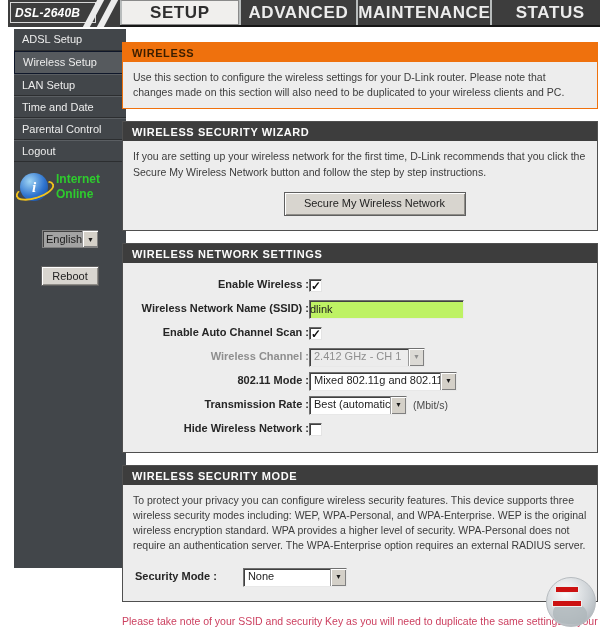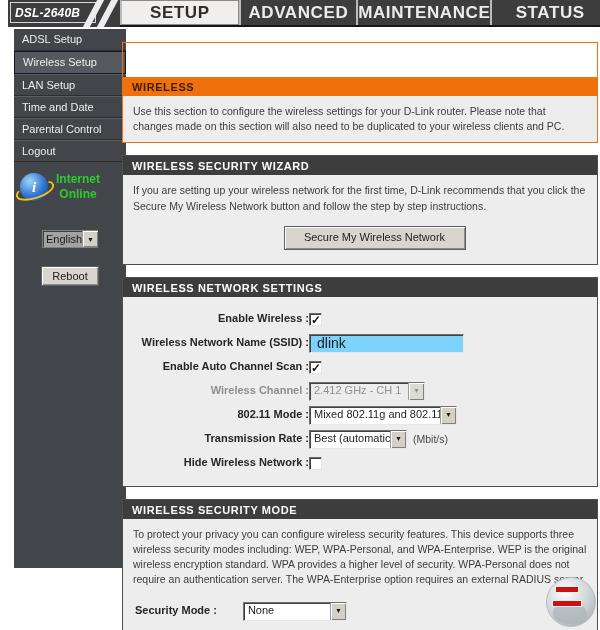--- a/index.html
+++ b/index.html
@@ -67,21 +67,21 @@
     display:flex; align-items:center; justify-content:center;
     color:#ffffff; font-family:"Liberation Serif", serif; font-style:italic;
     font-weight:bold; font-size:15px;
   }
   .globe::after {
     content:""; position:absolute; left:-5px; top:9px; width:36px; height:13px;
     border:2px solid #f2c21c; border-top-color:transparent; border-radius:50%;
     transform:rotate(-18deg);
   }
   .status-text {
-    margin-left:8px; color:#2ecb2e; font-weight:bold; font-size:12px; line-height:1.25;text-align:center;
+    margin-left:8px; color:#2ecb2e; font-weight:bold; font-size:12px; line-height:1.25;
   }
   .lang-row { text-align:center; margin-top:22px; }
   .mini-select {
     display:inline-flex; width:56px; height:18px; background:#a3a3a3;
     border:1px solid #808080; box-shadow:inset 1px 1px 0 #404040;
     align-items:center; cursor:pointer;
   }
   .mini-select .val { flex:1; color:#1a1a1a; font-size:11px; padding-left:3px; text-align:left; }
   .reboot-row { text-align:center; margin-top:18px; }
 
@@ -115,42 +115,42 @@
     border-top:1px solid #6a6a6a; border-left:1px solid #6a6a6a;
     border-bottom:1px solid #e4e4e4; border-right:1px solid #e4e4e4;
     box-shadow:inset 1px 1px 0 #3f3f3f;
     position:relative; cursor:pointer; vertical-align:middle;
   }
   .checkbox.checked::after {
     content:"\2713"; position:absolute; left:1px; top:-2px;
     font-size:12px; font-weight:bold; color:#111111;
   }
   .text-input {
-    width:155px; height:19px; background:#7dd3fc; font-size:14px; color:#1d1d1d;
+    width:155px; height:19px; background:#bef264; font-size:11px; color:#1d1d1d;
     border-top:1px solid #707070; border-left:1px solid #707070;
     border-bottom:1px solid #e8e8e8; border-right:1px solid #e8e8e8;
     box-shadow:inset 1px 1px 0 #404040;
-    padding:1px 7px; font-family:"Liberation Sans",sans-serif;
+    padding:1px 0; font-family:"Liberation Sans",sans-serif;
   }
 
   
   .main {
     position:absolute; left:122px; top:29px; width:476px;
   }
   .section { border:1px solid #4f4f4f; margin-top:12px; }
   .section:first-child { margin-top:13px; }
   .section .hdr {
     background:#3d3d3d; color:#fbfbfb; font-weight:bold; font-size:11px;
     letter-spacing:0.6px; padding:4px 9px 3px 9px;
   }
   .section .bd {
     background:#ededed; padding:8px 10px; color:#3c3c3c; font-size:10.5px; line-height:1.45;
   }
   .section.orange { border-color:#ef710d; }
-  .section.orange .hdr { background:#ef710d; color:#3b1e00;margin-top:34px; }
+  .section.orange .hdr { background:#ef710d; color:#3b1e00; }
 
   .center-btn-row { text-align:center; margin:12px 0 6px 0; }
   .wide-btn { min-width:182px;margin-left:29px; }
 
   .frow { display:flex; align-items:center; margin:5px 0; min-height:19px; }
   .flabel {
     width:176px; flex:none; text-align:right; font-weight:bold; color:#262626;
     font-size:11px;
   }
   .flabel.dim { color:#8e8e8e; }

